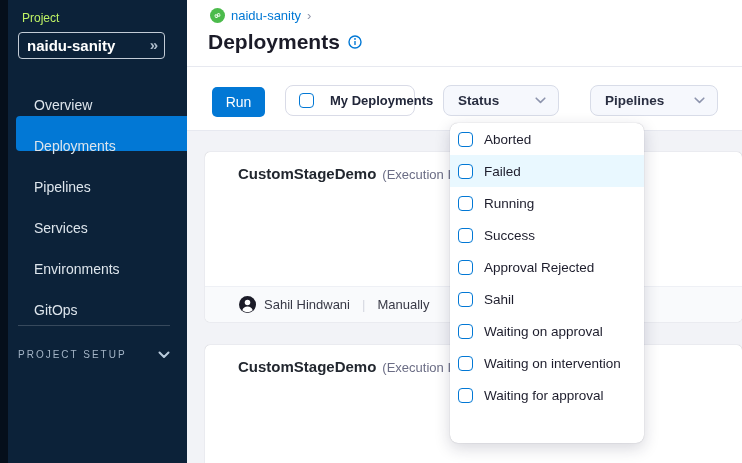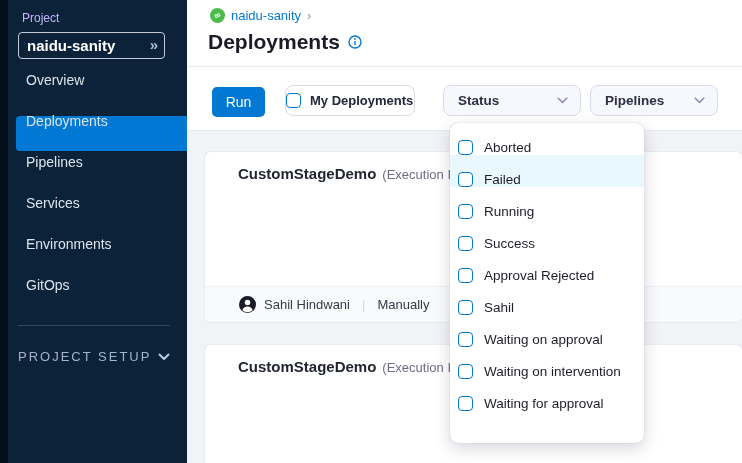--- a/index.html
+++ b/index.html
@@ -5,54 +5,54 @@
   * { box-sizing: border-box; }
   html,body { margin:0; padding:0; background:#e9e9e9; }
   .screen {
     position:relative; width:742px; height:463px; overflow:hidden;
     background:#ffffff; font-family:"Liberation Sans", sans-serif;
     -webkit-font-smoothing:antialiased;
   }
   
   .sidebar { position:absolute; left:0; top:0; width:187px; height:463px; background:#0c2239; }
   .rail { position:absolute; left:0; top:0; width:8px; height:463px; background:#050f1b; }
-  .project-label { position:absolute; left:22px; top:11px; font-size:12px; color:#c4b5fd; }
+  .project-label { position:absolute; left:22px; top:11px; font-size:12px; color:#bef264; }
   .project-box { position:absolute; left:18px; top:32px; width:147px; height:27px;
     border:1px solid #c3ccd6; border-radius:4px; display:flex; align-items:center; }
   .project-input { flex:1; min-width:0; background:transparent; border:none; outline:none;
     color:#ffffff; font-weight:bold; font-size:15px; padding:0 0 0 8px; font-family:inherit; }
   .project-expand { color:#aebccb; font-size:15px; font-weight:bold; padding:0 8px 2px 2px; cursor:pointer; letter-spacing:-2px; }
   .nav { position:absolute; left:0; top:72px; width:187px; }
-  .nav-item { position:relative; height:41px; display:flex; align-items:flex-start;
-    padding-left:26px; color:#dde5ec; font-size:14px; cursor:pointer; }
+  .nav-item { position:relative; height:41px; display:flex; align-items:flex-end;
+    padding-left:34px; color:#dde5ec; font-size:14px; cursor:pointer; }
   .nav-item > span { position:relative; z-index:1; }
   .nav-item.selected::before { content:""; position:absolute; left:16px; right:0; top:3px; bottom:3px;
     background:#0278d5; border-radius:4px 0 0 4px; }
   .side-divider { position:absolute; left:18px; width:152px; top:325px; height:1px; background:rgba(255,255,255,.18); }
   .setup-row { position:absolute; left:18px; top:349px; width:152px; display:flex; align-items:center;
-    justify-content:space-between; color:#a3b4c6; font-size:13px; letter-spacing:2px; cursor:pointer; }
+    justify-content:space-between; color:#a3b4c6; font-size:10px; letter-spacing:2px; cursor:pointer; }
   
   .breadcrumb { position:absolute; left:210px; top:8px; display:flex; align-items:center; gap:6px; font-size:13px; }
   .module-icon { width:15px; height:15px; display:block; }
   .crumb-link { color:#0278d5; cursor:pointer; }
   .crumb-chev { color:#8e93a8; font-size:13px; }
   .title-row { position:absolute; left:208px; top:30px; display:flex; align-items:center; gap:8px; }
   .page-title { font-size:21px; font-weight:bold; color:#1b1b28; }
   .hdr-divider { position:absolute; left:187px; right:0; top:66px; height:1px; background:#e7e9f0; }
   
   .run-btn { position:absolute; left:212px; top:87px; width:53px; height:30px; background:#0278d5;
     color:#fff; border:none; border-radius:5px; font-size:14px; font-weight:normal; font-family:inherit; cursor:pointer; }
   .mydep { position:absolute; left:285px; top:85px; width:130px; height:31px; border:1px solid #d9dbe7;
-    border-radius:8px; background:#fff; display:flex; align-items:center; gap:9px; cursor:pointer; }
+    border-radius:8px; background:#fff; display:flex; align-items:center; gap:16px; padding-left:13px; cursor:pointer; }
   .checkbox { width:15px; height:15px; border:1.5px solid #0278d5; border-radius:4px; background:#fff; flex:none; cursor:pointer; }
   .mydep-label { font-size:13px; font-weight:bold; color:#22273a; white-space:nowrap; }
   .select { position:absolute; top:85px; height:31px; border:1px solid #d8dce8; border-radius:8px;
     background:#f6f8fd; display:flex; align-items:center; justify-content:space-between;
     padding:0 12px 0 14px; cursor:pointer; }
-  .select-status { left:443px; width:138px; }
+  .select-status { left:443px; width:116px; }
   .select-pipelines { left:590px; width:128px; }
   .select-label { font-size:13.5px; font-weight:bold; color:#2a2f42; }
   .tb-divider { position:absolute; left:187px; right:0; top:130px; height:1px; background:#e7e9f0; }
   
   .content-bg { position:absolute; left:187px; top:131px; right:0; bottom:0; background:#f2f3f7; }
   .card { position:absolute; left:205px; width:537px; background:#fff;
     box-shadow:0 0 1px rgba(40,41,61,.35); }
   .card1 { top:152px; height:170px; border-radius:5px; }
   .card2 { top:345px; height:118px; border-radius:5px 5px 0 0; }
   .card-title-row { position:absolute; left:33px; top:13px; display:flex; align-items:baseline; gap:6px; white-space:nowrap; }
@@ -60,21 +60,21 @@
   .card-sub { font-size:13px; color:#6b6d85; }
   .card-footer { position:absolute; left:0; right:0; bottom:0; height:36px; background:#f9fafc;
     border-top:1px solid #eef0f5; border-radius:0 0 5px 5px; display:flex; align-items:center; gap:8px;
     padding-left:34px; font-size:13px; color:#383946; }
   .avatar { width:17px; height:17px; display:block; }
   .vbar { color:#d4d7e0; padding:0 4px; }
   
   .menu { position:absolute; left:450px; top:123px; width:194px; height:320px; background:#fff;
     border-radius:8px; box-shadow:0 5px 16px rgba(30,30,60,.18), 0 0 1px rgba(40,41,61,.35);
     z-index:20; overflow:hidden; }
-  .menu-item { height:32px; display:flex; align-items:flex-end; gap:11px; padding-left:8px;
+  .menu-item { height:32px; display:flex; align-items:center; gap:11px; padding-left:8px;
     font-size:13.5px; color:#1d1d2c; cursor:pointer; }
   .menu-item.highlighted { background:#e9f8ff; }
   .chev-icon { display:block; }
 </style>
 </head>
 <body>
 
 <div class="screen">
 
   <div class="sidebar">

